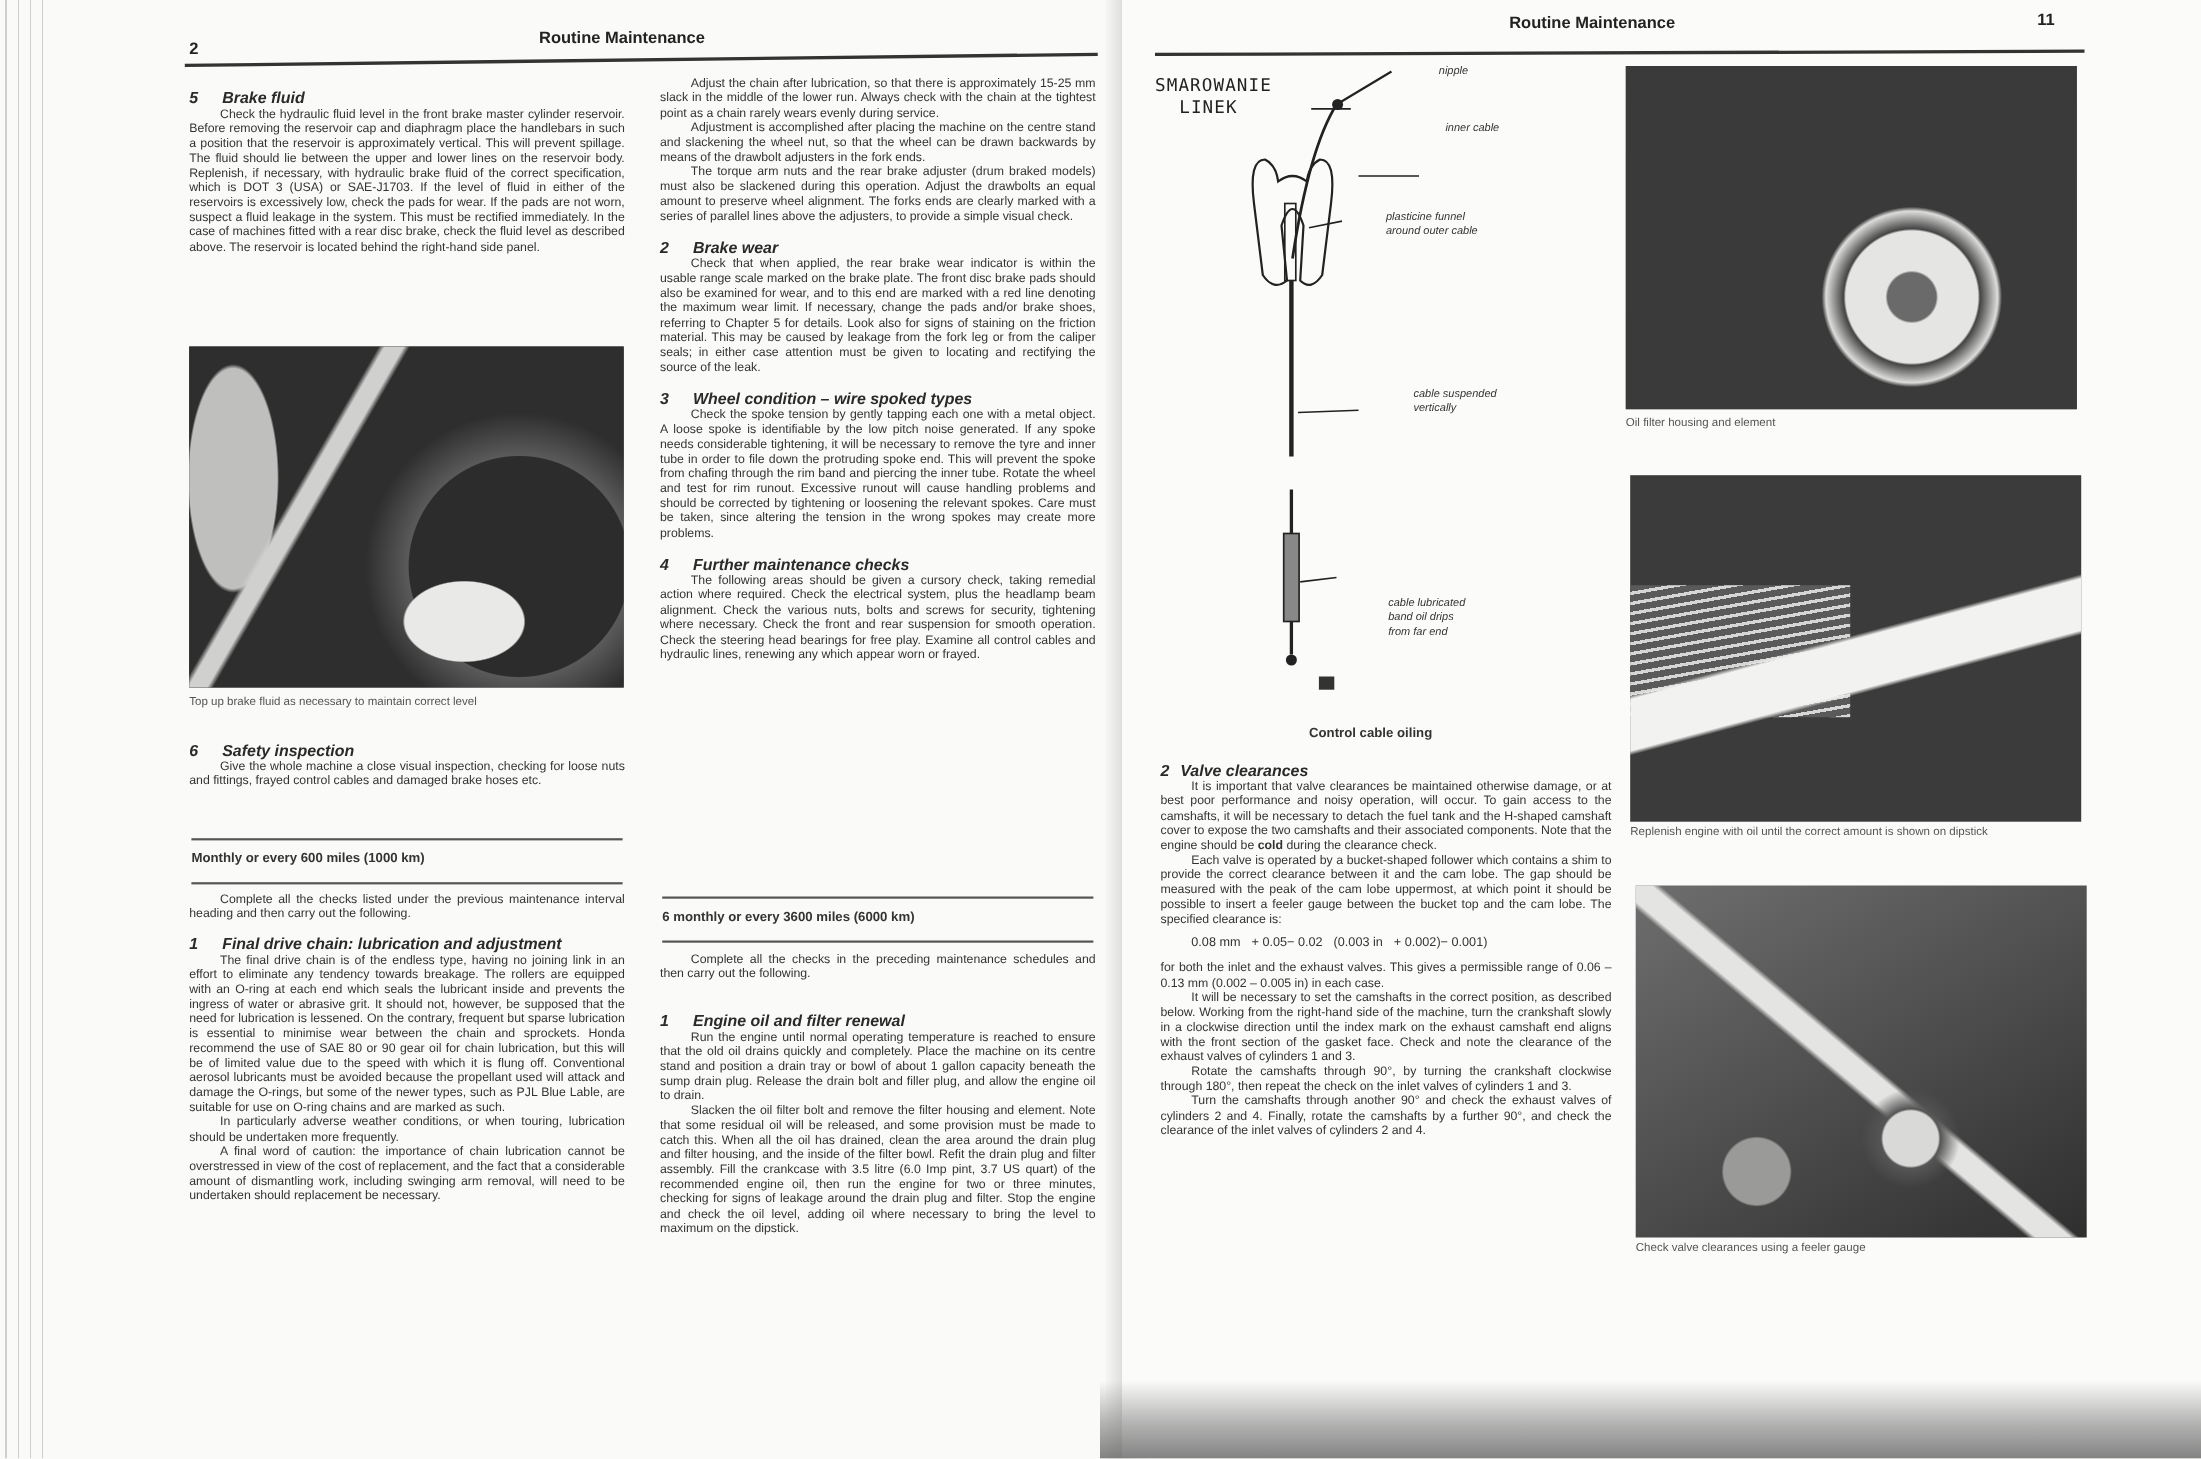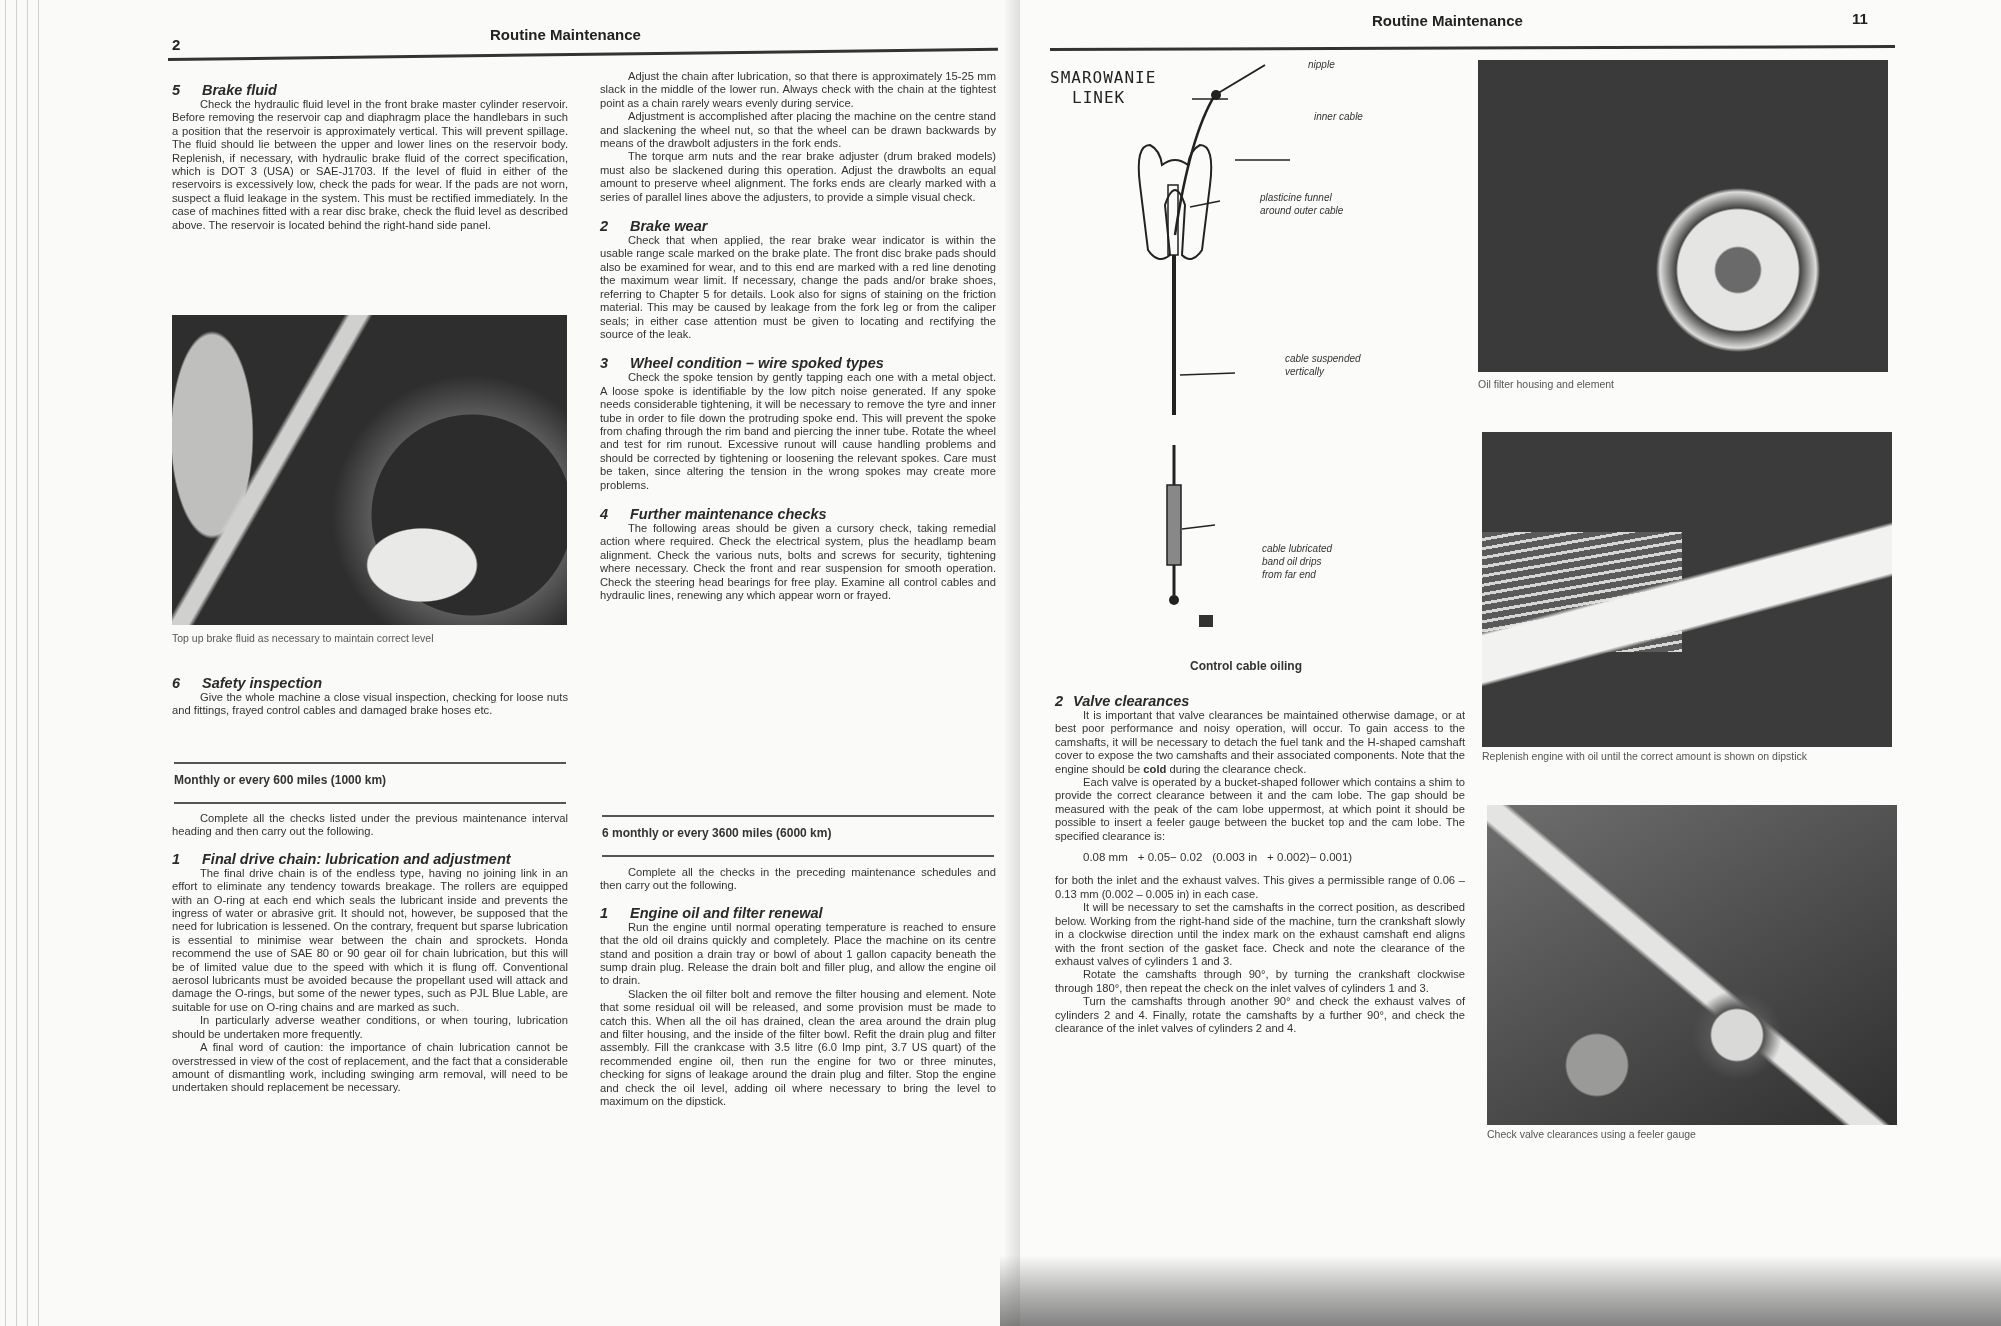--- a/index.html
+++ b/index.html
@@ -77,21 +77,21 @@
     <h3 class="sec-h" style="margin-top:14px;"><span class="num">3</span><span>Wheel condition – wire spoked types</span></h3>
     <p>Check the spoke tension by gently tapping each one with a metal object. A loose spoke is identifiable by the low pitch noise generated. If any spoke needs considerable tightening, it will be necessary to remove the tyre and inner tube in order to file down the protruding spoke end. This will prevent the spoke from chafing through the rim band and piercing the inner tube. Rotate the wheel and test for rim runout. Excessive runout will cause handling problems and should be corrected by tightening or loosening the relevant spokes. Care must be taken, since altering the tension in the wrong spokes may create more problems.</p>
     <h3 class="sec-h" style="margin-top:14px;"><span class="num">4</span><span>Further maintenance checks</span></h3>
     <p>The following areas should be given a cursory check, taking remedial action where required. Check the electrical system, plus the headlamp beam alignment. Check the various nuts, bolts and screws for security, tightening where necessary. Check the front and rear suspension for smooth operation. Check the steering head bearings for free play. Examine all control cables and hydraulic lines, renewing any which appear worn or frayed.</p>
   </div>
 
   <div class="interval" style="left:602px;top:815px;width:392px;">6 monthly or every 3600 miles (6000 km)</div>
 
   <div class="col" style="left:600px;top:866px;width:396px;">
     <p>Complete all the checks in the preceding maintenance schedules and then carry out the following.</p>
-    <h3 class="sec-h" style="margin-top:12px;"><span class="num">1</span><span>Engine oil and filter renewal</span></h3>
+    <h3 class="sec-h" style="margin-top:28px;"><span class="num">1</span><span>Engine oil and filter renewal</span></h3>
     <p>Run the engine until normal operating temperature is reached to ensure that the old oil drains quickly and completely. Place the machine on its centre stand and position a drain tray or bowl of about 1 gallon capacity beneath the sump drain plug. Release the drain bolt and filler plug, and allow the engine oil to drain.</p>
     <p>Slacken the oil filter bolt and remove the filter housing and element. Note that some residual oil will be released, and some provision must be made to catch this. When all the oil has drained, clean the area around the drain plug and filter housing, and the inside of the filter bowl. Refit the drain plug and filter assembly. Fill the crankcase with 3.5 litre (6.0 Imp pint, 3.7 US quart) of the recommended engine oil, then run the engine for two or three minutes, checking for signs of leakage around the drain plug and filter. Stop the engine and check the oil level, adding oil where necessary to bring the level to maximum on the dipstick.</p>
   </div>
 </div>
 
 <div class="gutter"></div>
 
 <div id="page-right" class="page">
   <div class="run-head" style="left:352px;top:12px;">Routine Maintenance</div>
   <div class="pnum" style="left:832px;top:10px;">11</div>

